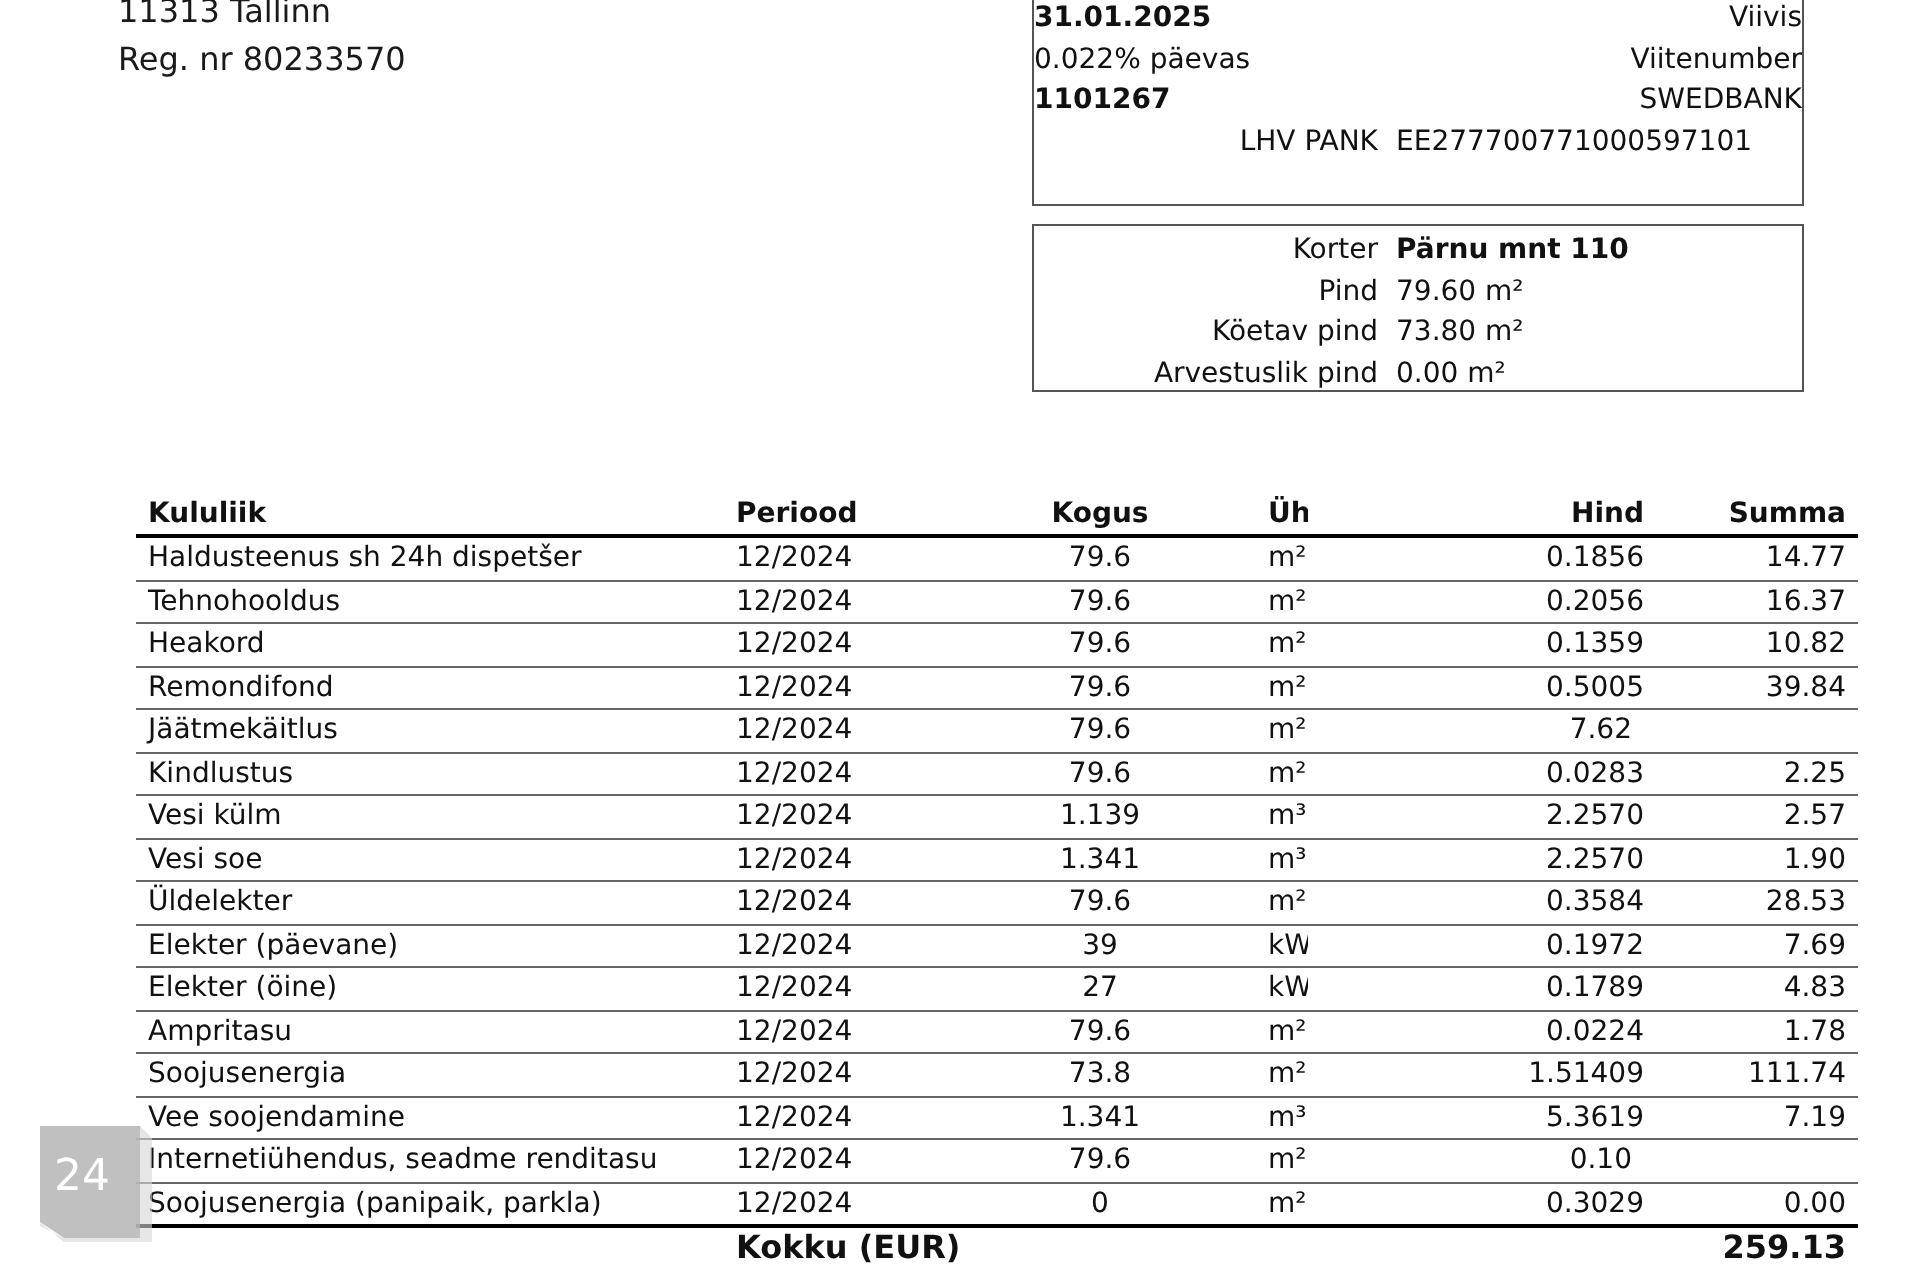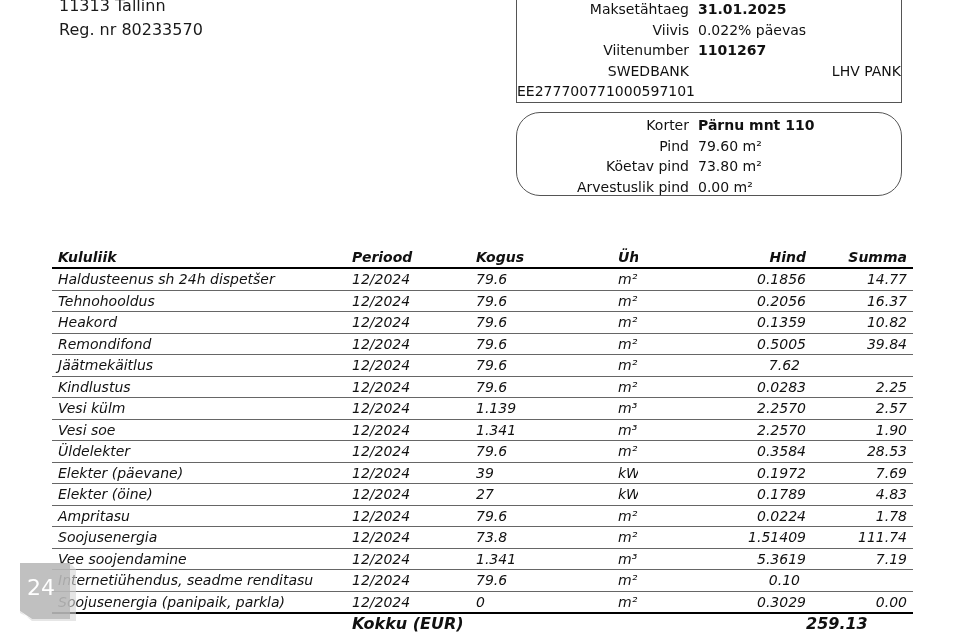--- a/index.html
+++ b/index.html
@@ -22,76 +22,75 @@
     line-height: 24px;
     color: #1a1a1a;
   }
 
   .box {
     position: absolute;
     border: 1px solid #555;
     background: #fff;
   }
   .box1 { left: 516px; top: -4px; width: 384px; height: 105px; }
-  .box2 { left: 516px; top: 112px; width: 384px; height: 82px; border-radius: 24px; }
+  .box2 { left: 516px; top: 112px; width: 384px; height: 82px; }
 
   .kv {
     display: grid;
     grid-template-columns: 172px 1fr;
     column-gap: 9px;
     font-size: 14px;
     line-height: 20.5px;
     padding-top: 2px;
   }
   .box2 .kv { padding-top: 2px; }
   .kv .k { text-align: right; }
   .kv .v { text-align: left; white-space: nowrap; }
   .kv .v.bold { font-weight: bold; }
 
   .tbl {
     position: absolute;
-    left: 52px;
+    left: 68px;
     top: 247px;
     width: 861px;
     font-size: 14px;
-    font-style: italic;
   }
   .row {
     display: grid;
     grid-template-columns: 294px 130px 116px 46px 168px 107px;
     height: 20.5px;
     line-height: 20px;
     border-bottom: 1px solid #666;
     white-space: nowrap;
   }
   .row.head {
     font-weight: bold;
     border-bottom: 2px solid #000;
     height: 20px;
     line-height: 20px;
   }
   .row.last { border-bottom: 2.5px solid #000; }
   .row > span { overflow: hidden; }
   .c-name { padding-left: 6px; }
   .c-period { padding-left: 6px; }
-  .c-qty { text-align: left; padding-right: 0; }
+  .c-qty { text-align: center; padding-right: 0; }
   .c-unit { padding-left: 26px; }
   .c-price { text-align: right; }
   .c-sum { text-align: right; padding-right: 6px; }
 
   .total {
     display: grid;
     grid-template-columns: 294px 130px 116px 46px 168px 107px;
     height: 20px;
     line-height: 20px;
     font-weight: bold;
     font-size: 16px;
   }
   .total .t-label { padding-left: 6px; grid-column: 2 / 4; }
-  .total .t-sum { grid-column: 6; padding-right: 6px; }
+  .total .t-sum { grid-column: 6; text-align: right; padding-right: 6px; }
 
   .logo {
     position: absolute;
     left: 18px;
     top: 561px;
     width: 60px;
     height: 60px;
   }
 </style>
 </head>
@@ -99,21 +98,20 @@
 
 <div class="page">
 
   <div class="addr">
     <div>11313 Tallinn</div>
     <div>Reg. nr 80233570</div>
   </div>
 
   <div class="box box1">
     <div class="kv" id="payment-kv">
-        <span class="k">Maksetähtaeg</span>
         <span class="v bold">31.01.2025</span>
         <span class="k">Viivis</span>
         <span class="v">0.022% päevas</span>
         <span class="k">Viitenumber</span>
         <span class="v bold">1101267</span>
         <span class="k">SWEDBANK</span>
         <span class="k">LHV PANK</span>
         <span class="v">EE277700771000597101</span>
       </div>
   </div>

